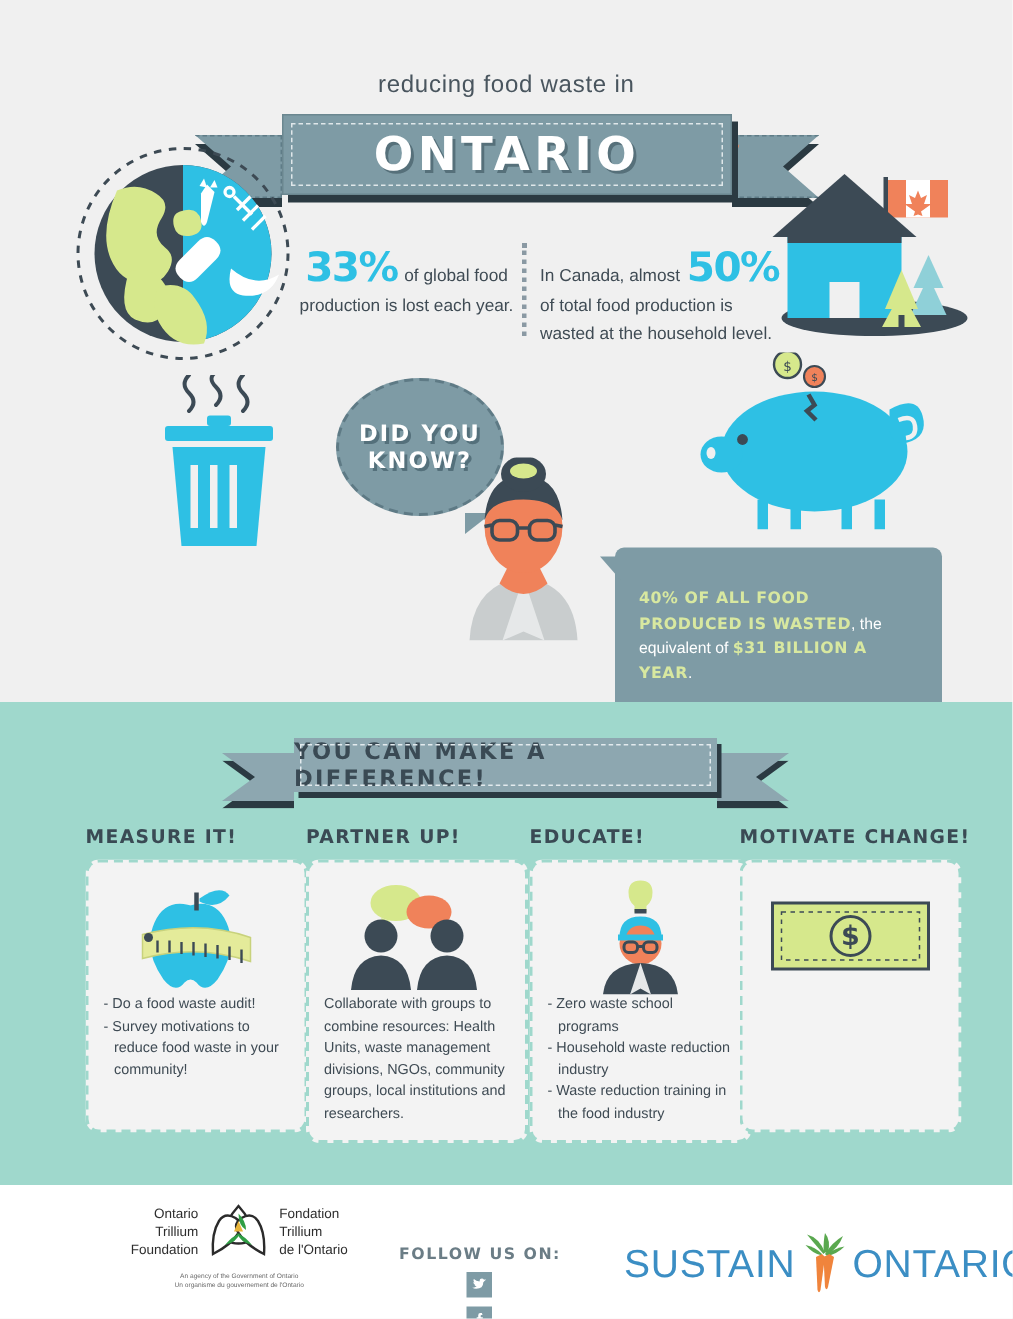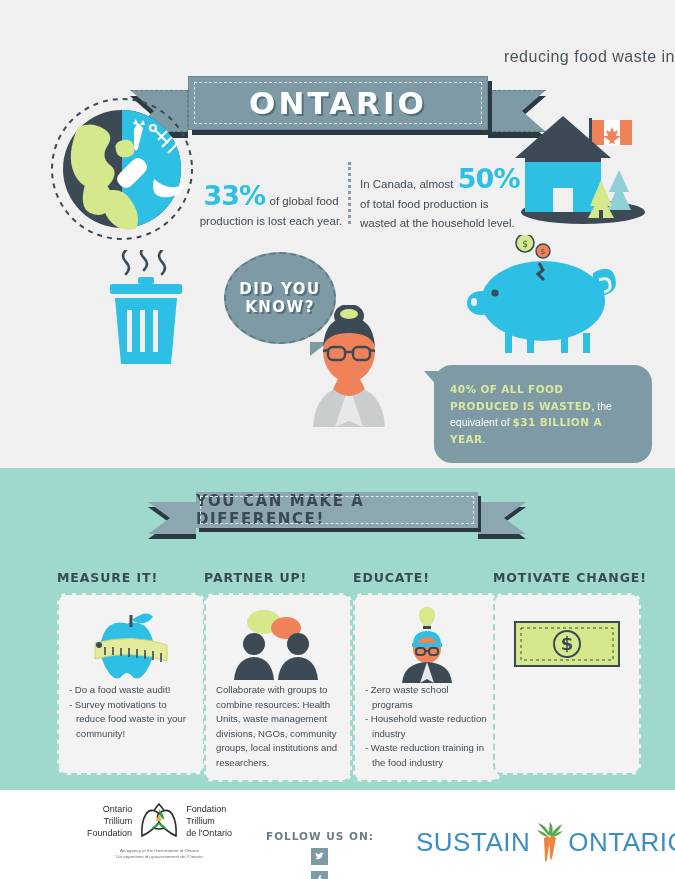--- a/index.html
+++ b/index.html
@@ -21,21 +21,21 @@
     position: absolute; left: 0; top: 468px; width: 675px; height: 322px;
     background: #9fd8cc;
   }
   .sec-foot {
     position: absolute; left: 0; top: 790px; width: 675px; height: 89px;
     background: #ffffff;
   }
 
   
   .subtitle {
-    position: absolute; left: 0; top: 48px; width: 675px; text-align: right;
+    position: absolute; left: 0; top: 48px; width: 675px; text-align: center;
     font-size: 16px; color: #49555e; letter-spacing: .5px;
     font-family: "Liberation Sans", sans-serif;
   }
   .ribbon-wrap { position: absolute; left: 188px; top: 76px; width: 300px; height: 60px; }
   .ribbon-tail {
     position: absolute; top: 14px; width: 58px; height: 42px;
     background: #7e9ba5;
     border: 1px dashed #5f7c87;
   }
   .ribbon-tail.l { left: -58px; clip-path: polygon(0 0,100% 0,100% 100%,0 100%,24px 50%); }
@@ -109,23 +109,23 @@
   
   .piggy { position: absolute; left: 465px; top: 235px; width: 165px; height: 115px; }
   .piggy-label {
     position:absolute; left: 495px; top: 282px; width: 108px; text-align:center;
     font-family:"DejaVu Sans", sans-serif; font-weight:bold; font-size:9px;
     color:#2b3a42; letter-spacing:.6px; line-height:15px; z-index: 5;
   }
 
   
   .panel {
-    position: absolute; background: #7e9ba5; border-radius: 18px;
-    padding: 16px 16px; color: #ffffff;
-    font-size: 10.5px; line-height: 16.5px; margin-left: 24px;
+    position: absolute; background: #7e9ba5; border-radius: 6px;
+    padding: 26px 16px; color: #ffffff;
+    font-size: 10.5px; line-height: 16.5px;
   }
   .panel b { color: #d8e8a0; font-family:"DejaVu Sans", sans-serif; font-weight:bold; letter-spacing:.4px; }
   .panel-left { left: 42px; top: 378px; width: 252px; }
   .panel-left::after {
     content:""; position:absolute; right:-10px; top:6px;
     border-left: 14px solid #7e9ba5; border-bottom: 16px solid transparent;
   }
   .panel-right { left: 410px; top: 365px; width: 218px; }
   .panel-right::after {
     content:""; position:absolute; left:-10px; top:6px;
@@ -143,21 +143,21 @@
     font-family:"DejaVu Sans", sans-serif; font-weight:bold; font-size:15px;
     color:#3a4a54; letter-spacing:1.6px;
   }
   .r2tail { position:absolute; top:10px; width:48px; height:32px; background:#8da7b0; }
   .r2tail.l { left:-48px; clip-path: polygon(0 0,100% 0,100% 100%,0 100%,22px 50%); }
   .r2tail.r { right:-48px; clip-path: polygon(0 0,100% 0,calc(100% - 22px) 50%,100% 100%,0 100%); }
   .r2sh { position:absolute; top:15px; width:48px; height:32px; background:#2b3a42; z-index:0; }
   .r2sh.l { left:-48px; clip-path: polygon(0 0,100% 0,100% 100%,0 100%,22px 50%); }
   .r2sh.r { right:-48px; clip-path: polygon(0 0,100% 0,calc(100% - 22px) 50%,100% 100%,0 100%); }
 
-  .cards { position: absolute; left: 0; top: 550px; width: 657px; height: 225px; margin-top: 20px; }
+  .cards { position: absolute; left: 0; top: 550px; width: 657px; height: 225px; }
   .card-col { position: absolute; top: 0; width: 148px; }
   .card-col:nth-child(1) { left: 57px; }
   .card-col:nth-child(2) { left: 204px; }
   .card-col:nth-child(3) { left: 353px; }
   .card-col:nth-child(4) { left: 493px; }
   .card-head {
     font-family:"DejaVu Sans", sans-serif; font-weight:bold; font-size:12.5px;
     color:#3a4a54; letter-spacing:.9px; text-align:left; margin-bottom: 8px;
     white-space: nowrap;
   }
@@ -243,21 +243,21 @@
     <svg class="carrot" style="left:196px; top:92px;" width="22" height="40" viewBox="0 0 22 40">
       <path d="M6 13 l5 -3 l5 3 l-3 24 q-2 4 -4 0 Z" fill="#f0825a"></path>
       <path d="M7 11 l-4 -9 l6 6 Z M11 9 l0 -9 l3 8 Z M15 11 l6 -7 l-3 9 Z" fill="#f0825a"></path>
     </svg>
     <svg class="carrot" style="left:472px; top:92px;" width="22" height="40" viewBox="0 0 22 40">
       <path d="M6 13 l5 -3 l5 3 l-3 24 q-2 4 -4 0 Z" fill="#f0825a"></path>
       <path d="M7 11 l-4 -9 l6 6 Z M11 9 l0 -9 l3 8 Z M15 11 l6 -7 l-3 9 Z" fill="#f0825a"></path>
     </svg>
 
     <div class="stat-33">
-      <div style="text-align:center;margin-top:17px;">
+      <div style="text-align:center;">
         <span class="stat-num">33</span><span class="stat-num pct">%</span>
         <span class="stat-txt">of global food production is lost each year.</span>
       </div>
     </div>
 
     <div class="dotted-div"></div>
 
     <div class="stat-50">
       <span class="stat-txt">In Canada, almost</span>
       <span class="stat-num">50</span><span class="stat-num pct">%</span>

